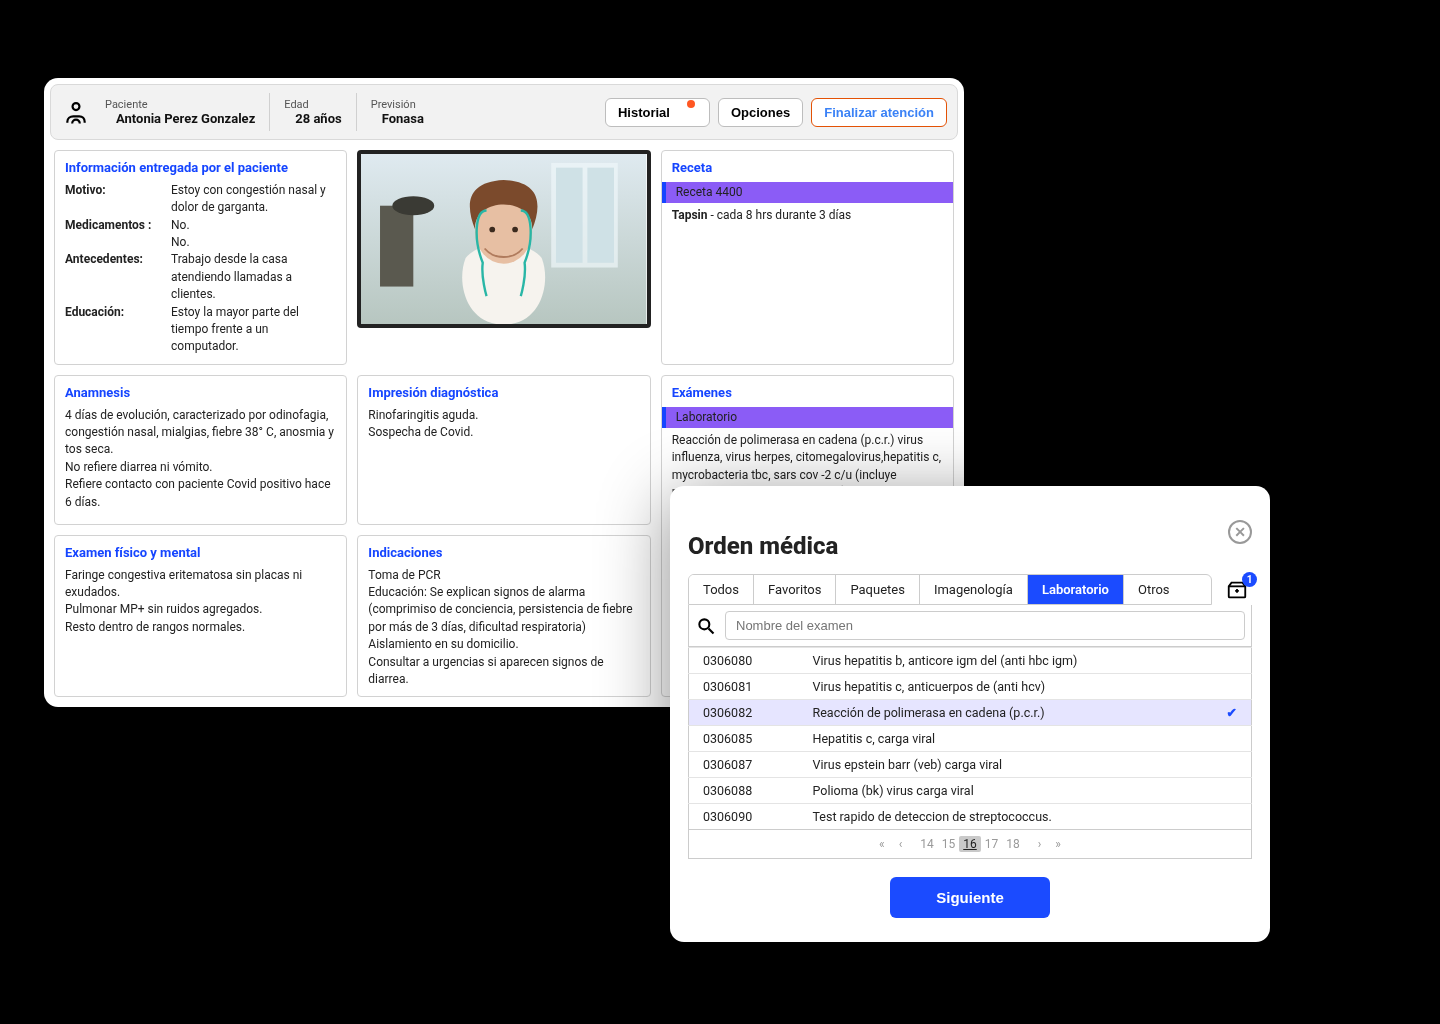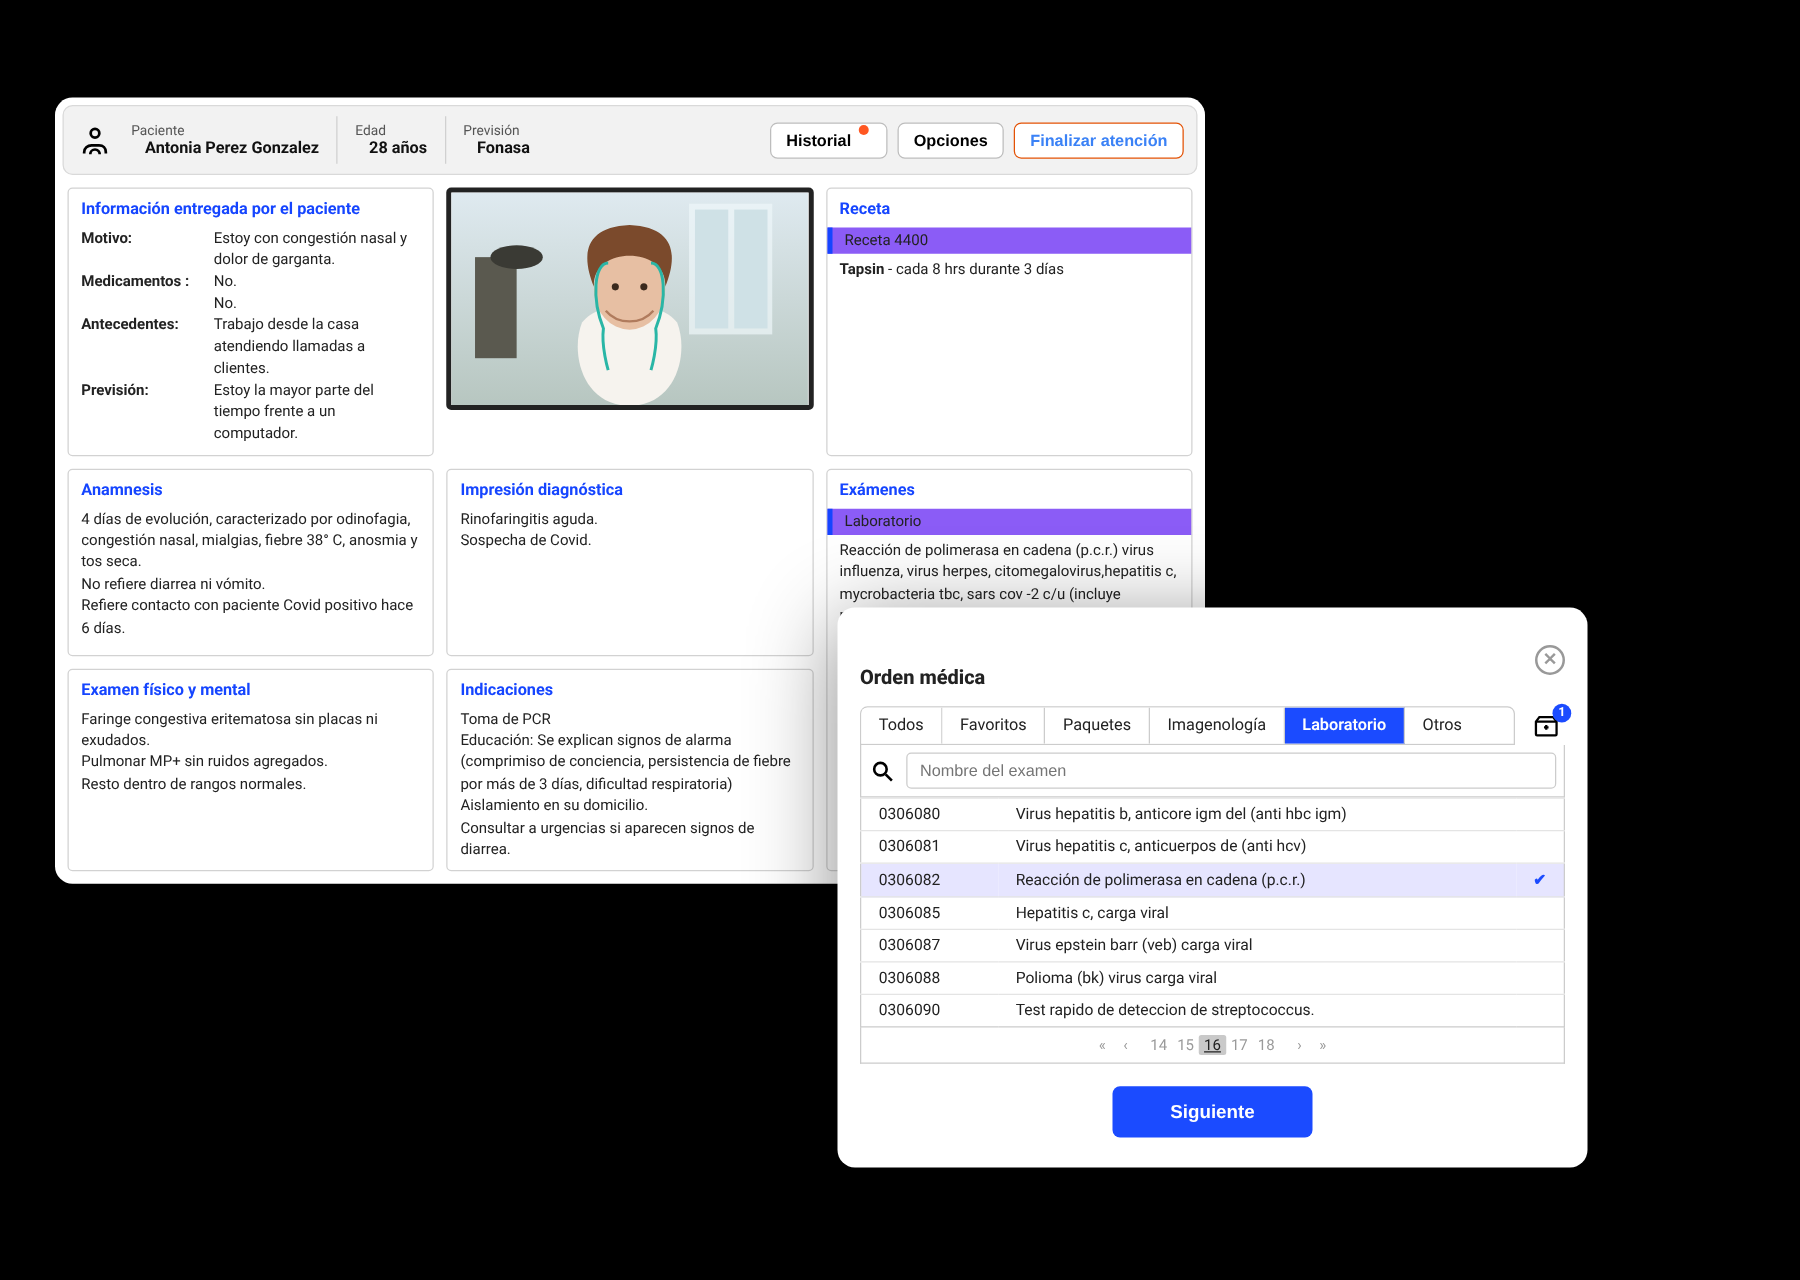--- a/index.html
+++ b/index.html
@@ -36,21 +36,21 @@
   .patient-icon { width: 30px; height: 30px; display:flex; align-items:center; justify-content:center; }
   .patient-icon svg { stroke:#000; stroke-width:2; fill:none; }
   .hdr-group { display:flex; flex-direction:column; padding:0 6px; }
   .hdr-label { font-size: 11px; color:#555; }
   .hdr-value { font-size: 13px; font-weight:700; color:#111; white-space:nowrap;margin-left:11px; }
   .hdr-sep { width:1px; height:38px; background:#d0d0d0; }
   .hdr-spacer { flex:1; }
   .btn {
     background:#fff; border:1px solid #bdbdbd; border-radius:6px;
     padding:6px 12px; font-size:13px; font-weight:600; cursor:pointer;
-    display:inline-flex; align-items:center; gap:8px;
+    display:inline-flex; align-items:center; gap:19px;
   }
   .btn-orange { color:#3b82f6; border-color:#e35205; }
   .dot { width:8px; height:8px; border-radius:50%; background:#ff5722; position:relative; top:-8px; left:-2px; }
 
   .main-grid {
     display: grid;
     grid-template-columns: 1fr 1fr 1fr;
     grid-auto-rows: min-content;
     gap: 10px;
     padding: 10px 4px 4px 4px;
@@ -87,21 +87,21 @@
     position:absolute;
     left:670px;
     top:486px;
     width:600px;
     background:#fff;
     border-radius:14px;
     box-shadow:0 12px 70px rgba(0,0,0,.45);
     padding:18px 18px 24px;
   }
   .orden-head { display:flex; align-items:center; }
-  .orden-title { font-size:16px; font-weight:800;margin-top:28px; }
+  .orden-title { font-size:24px; font-weight:800;margin-top:28px; }
   .orden-close { margin-left:auto; width:24px; height:24px; border:2px solid #999; border-radius:50%; display:flex; align-items:center; justify-content:center; color:#999; cursor:pointer; font-weight:900; font-size:14px; }
 
   .tabs-wrap { display:flex; align-items:center; gap:10px; margin-top:14px;}
   .tabs { display:flex; border:1px solid #ccc; border-radius:6px 6px 0 0; overflow:hidden; flex:1;}
   .tab { padding:7px 14px; font-size:13px; border-right:1px solid #ccc; cursor:pointer; background:#fff;}
   .tab:last-child{ border-right:none; }
   .tab.active { background:#1b4bff; color:#fff; font-weight:600; }
   .basket { position:relative; width:30px; height:26px; display:flex; align-items:center; justify-content:center;}
   .basket svg { stroke:#000; stroke-width:2; fill:none;}
   .basket-badge {
@@ -177,21 +177,21 @@
       <div class="card-title">Información entregada por el paciente</div>
       <div class="kv">
         <b>Motivo:</b>
         <span>Estoy con congestión nasal y dolor de garganta.</span>
         <b>Medicamentos :</b>
         <span>No.</span>
         <span></span>
         <span>No.</span>
         <b>Antecedentes:</b>
         <span>Trabajo desde la casa atendiendo llamadas a clientes.</span>
-        <b>Previsión:</b>
+        <b>Educación:</b>
         <span>Estoy la mayor parte del tiempo frente a un computador.</span>
       </div>
     </div>
 
     <div class="card card--video">
       <div class="video">
         <svg viewBox="0 0 300 180" preserveAspectRatio="xMidYMid slice">
           <defs>
             <linearGradient id="bg" x1="0" y1="0" x2="0" y2="1">
               <stop offset="0" stop-color="#dfeaf0"></stop>

